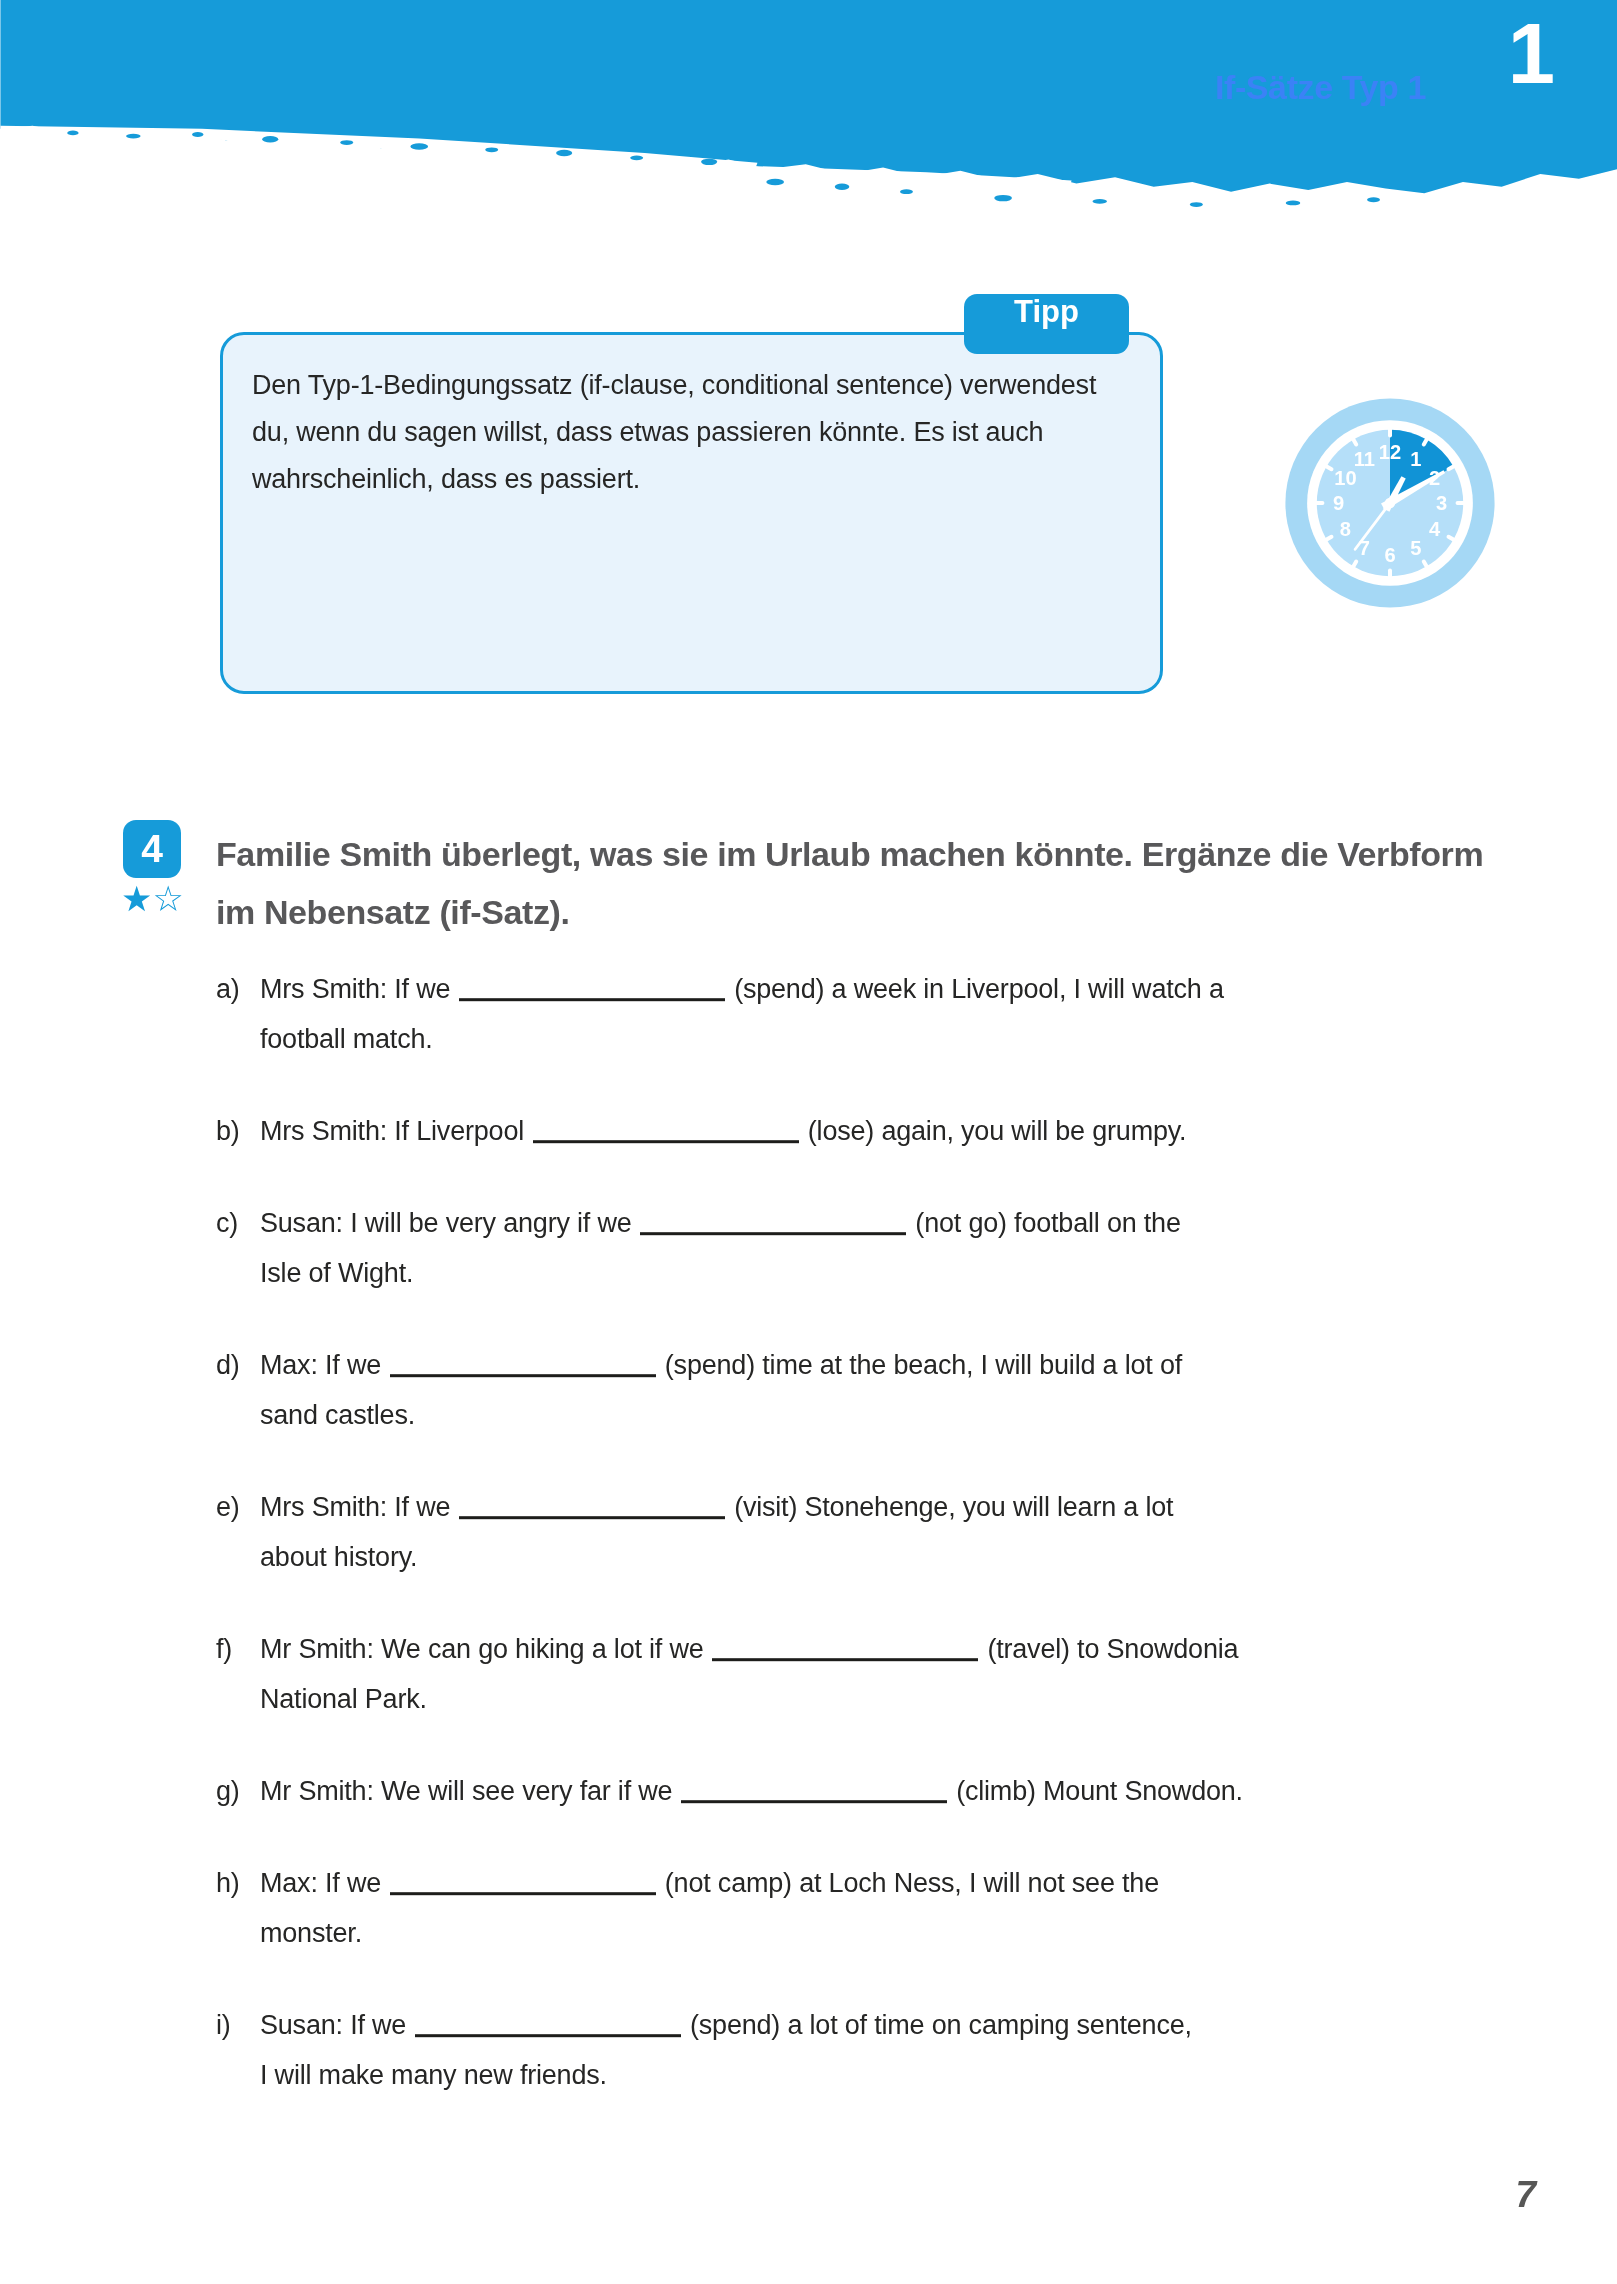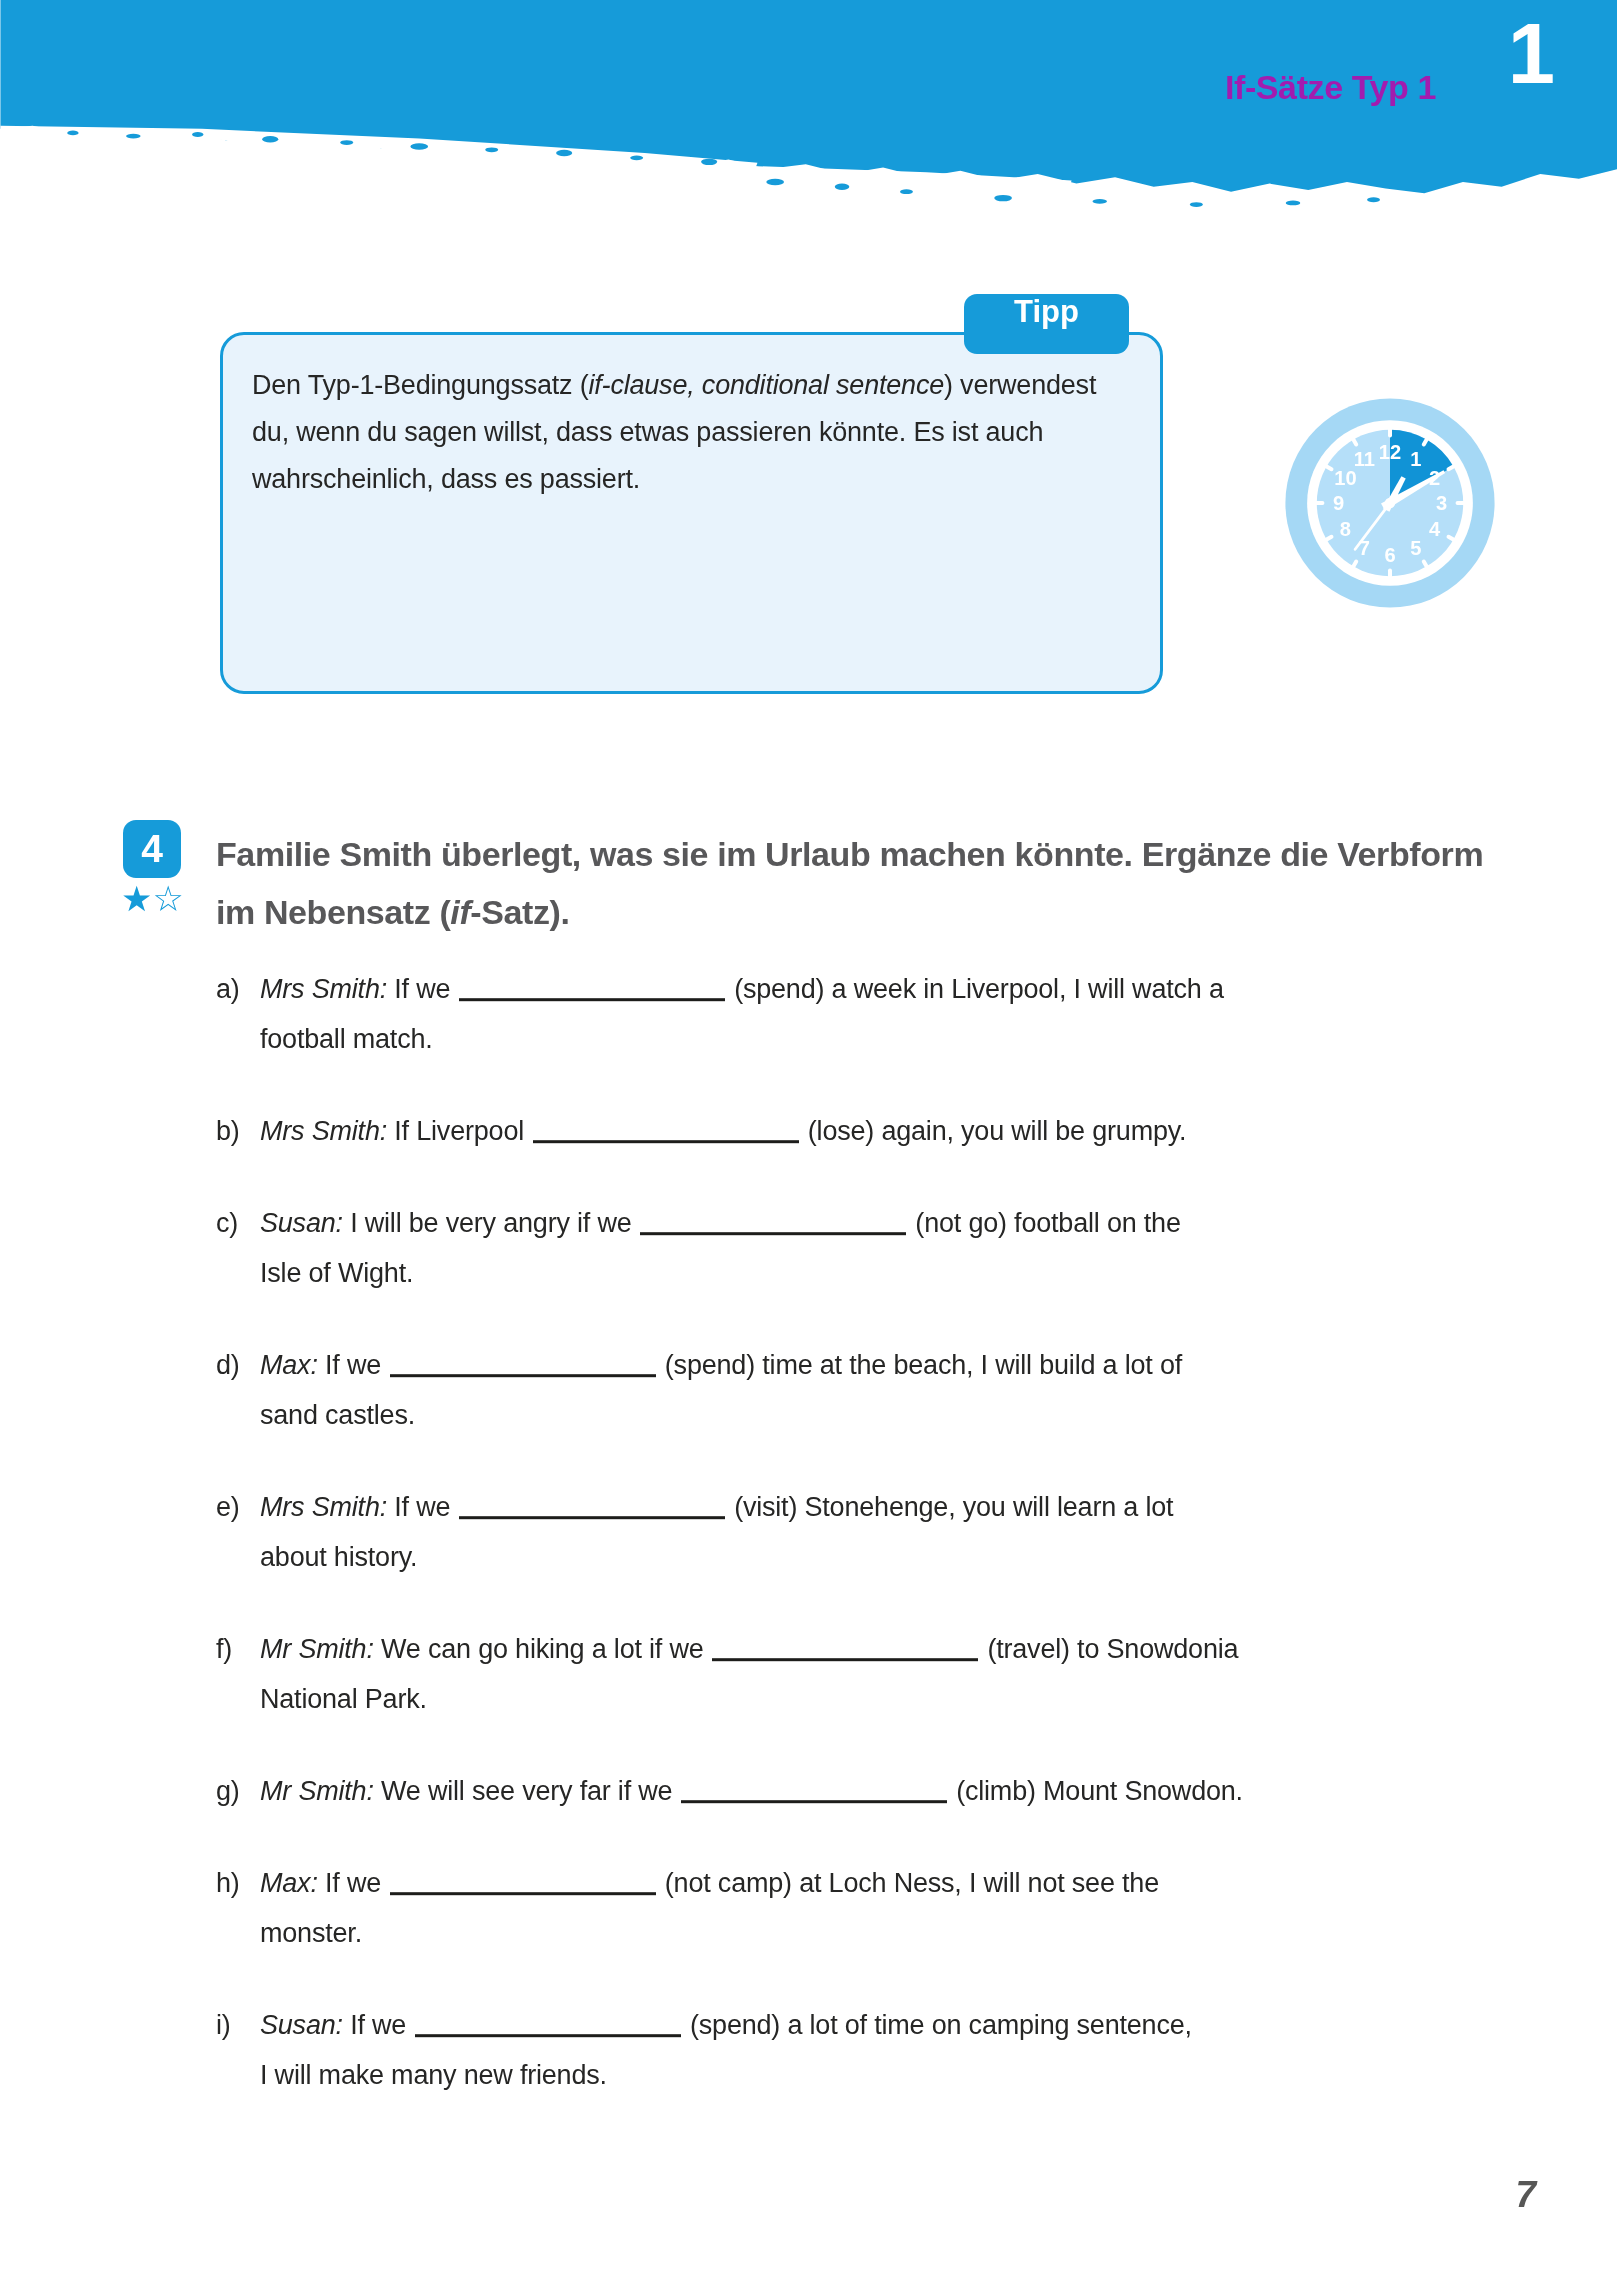--- a/index.html
+++ b/index.html
@@ -17,40 +17,40 @@
   .page{
     position:relative;width:1618px;height:2284px;background:#fff;overflow:hidden;
     font-family:"Liberation Sans",sans-serif;
   }
   
   .header-svg{position:absolute;left:0;top:0;display:block;}
   .brush-main{fill:var(--accent);}
   .brush-white{fill:#ffffff;}
   .brush-speck{fill:var(--accent);}
   .header-title{
-    position:absolute;top:68px;right:182px;font-size:34px;font-weight:700;
-    color:#a21caf;letter-spacing:-0.4px;white-space:nowrap;
+    position:absolute;top:68px;right:192px;font-size:34px;font-weight:700;
+    color:#3b82f6;letter-spacing:-0.4px;white-space:nowrap;
   }
   .chapter-number{
     position:absolute;top:11.3px;right:63px;font-size:85px;font-weight:800;color:#fff;line-height:1;
   }
   
   .tip-box{
     position:absolute;left:220px;top:332px;width:943px;height:362px;box-sizing:border-box;
     background:var(--tip-bg);border:3.2px solid var(--accent);border-radius:24px;
     padding:27px 40px 0 29px;color:var(--body-text);
     font-size:27px;line-height:47px;letter-spacing:-0.2px;
   }
   .tip-box p{margin:0 0 21px 0;}
   .tip-tab{
     position:absolute;left:964px;top:294px;width:165px;height:60px;background:var(--accent);
     border-radius:13px;color:#fff;font-weight:700;font-size:31px;
     display:flex;justify-content:center;z-index:3;
   }
-  .seg-i{font-style:italic;}
+  .seg-i{}
   .seg-b{font-weight:700;}
   .seg-h{font-family:"DejaVu Sans",sans-serif;font-style:italic;letter-spacing:0.2px;}
   
   .clock{position:absolute;left:1283px;top:396px;}
   .clock-ring{fill:var(--clock-ring);}
   .clock-face{fill:var(--clock-face);}
   .clock-wedge{fill:var(--clock-wedge);}
   .clock-tick{stroke:#fff;stroke-width:5;stroke-linecap:round;}
   .clock-num{fill:#fff;font-family:"Liberation Sans",sans-serif;font-size:25px;font-weight:700;text-anchor:middle;}
   .clock-hand{fill:#fff;}

